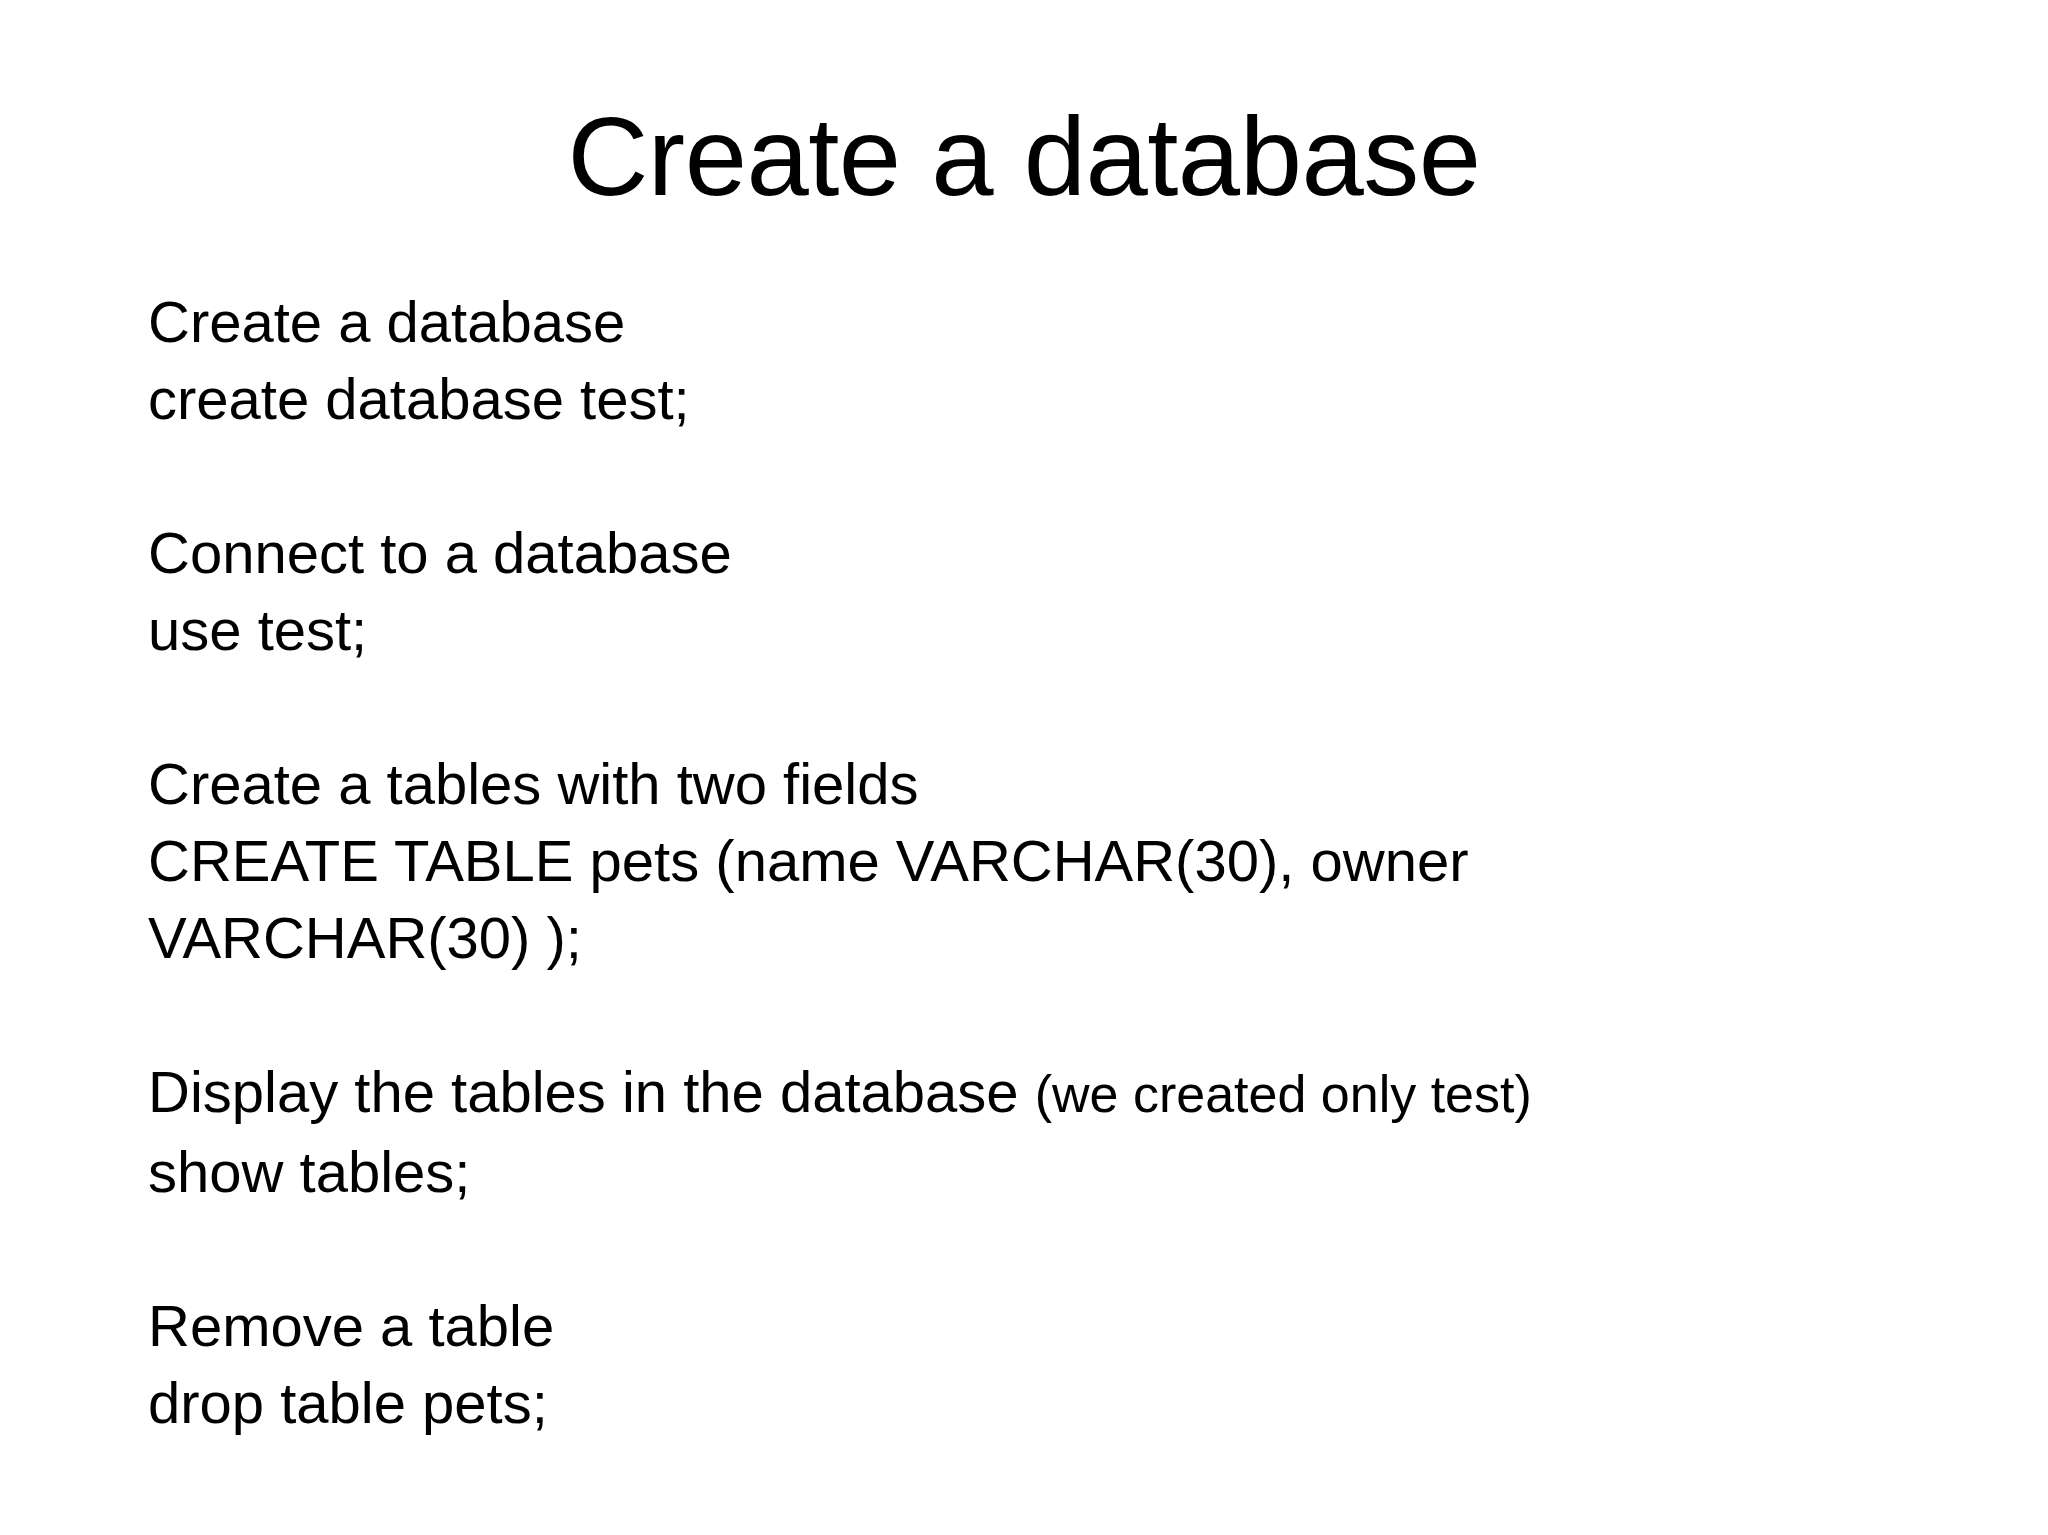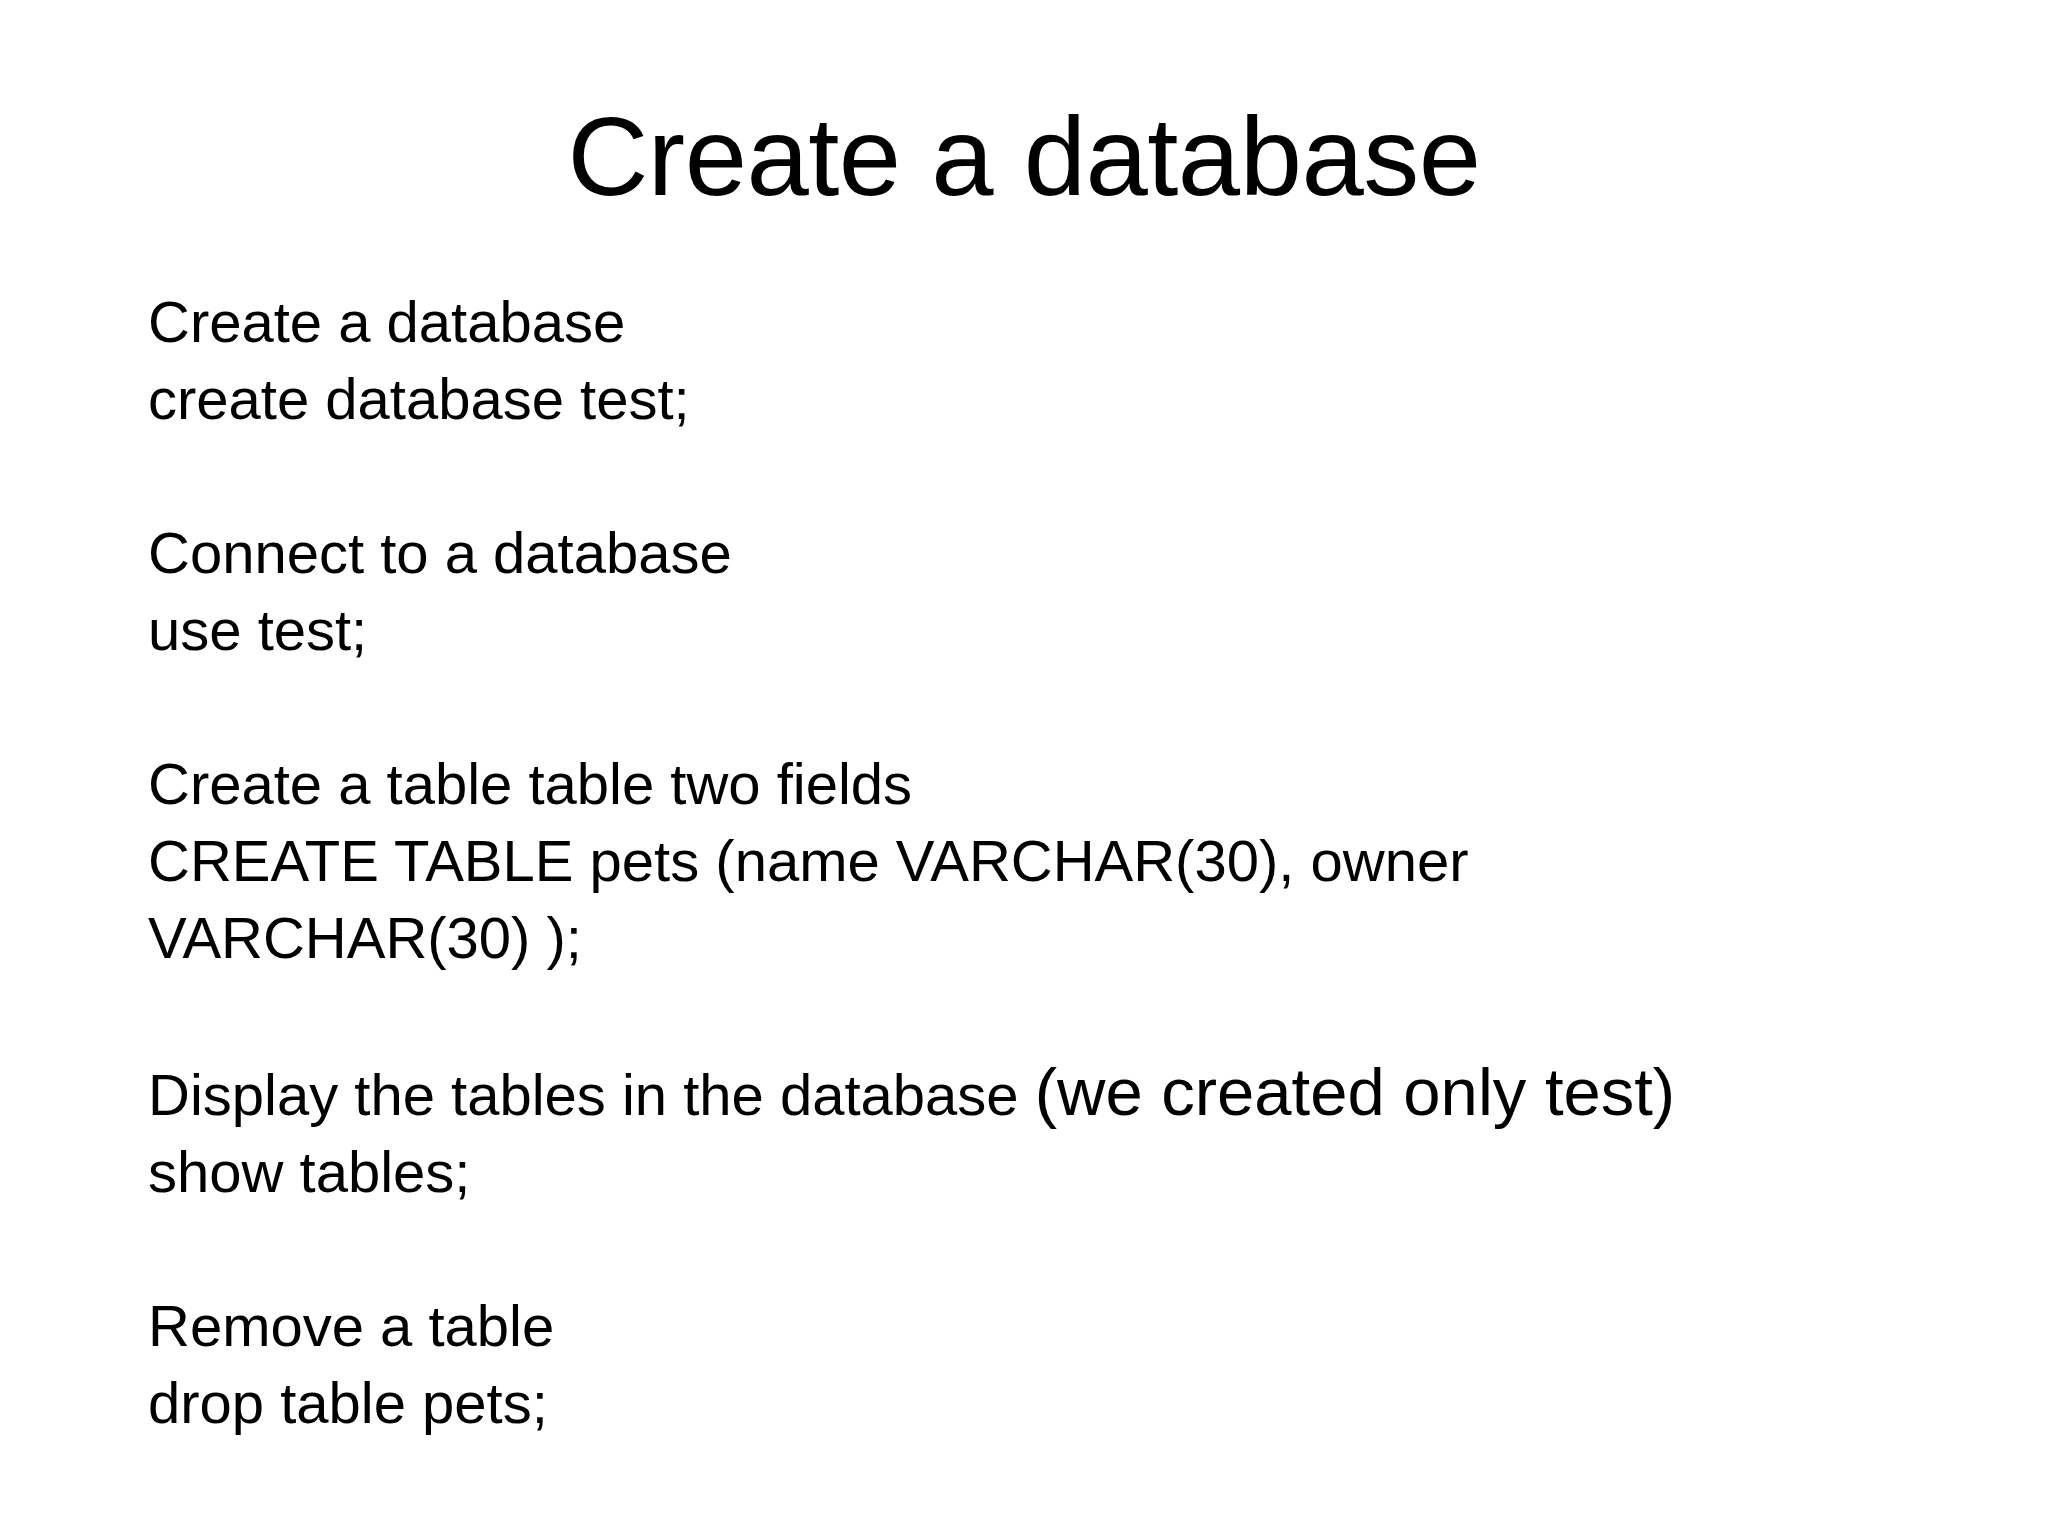--- a/index.html
+++ b/index.html
@@ -53,41 +53,41 @@
   .body-line {
     white-space: pre;
     min-height: 77px;
   }
 
   .body-line.blank {
     white-space: pre;
   }
 
   .paren-small {
-    font-size: 67px;
+    font-size: 52px;
   }
 </style>
 </head>
 <body>
 
 <div class="slide">
 
   <div class="slide-title">Create a database</div>
 
   <div class="slide-body">
 
     <div class="body-line">Create a database</div>
     <div class="body-line">create database test;</div>
     <div class="body-line blank"> </div>
 
     <div class="body-line">Connect to a database</div>
     <div class="body-line">use test;</div>
     <div class="body-line blank"> </div>
 
-    <div class="body-line">Create a table table two fields</div>
+    <div class="body-line">Create a tables with two fields</div>
     <div class="body-line">CREATE TABLE pets (name VARCHAR(30), owner</div>
     <div class="body-line">VARCHAR(30) );</div>
     <div class="body-line blank"> </div>
 
     <div class="body-line"><span>Display the tables in the database </span><span class="paren-small">(we created only test)</span></div>
     <div class="body-line">show tables;</div>
     <div class="body-line blank"> </div>
 
     <div class="body-line">Remove a table</div>
     <div class="body-line">drop table pets;</div>

